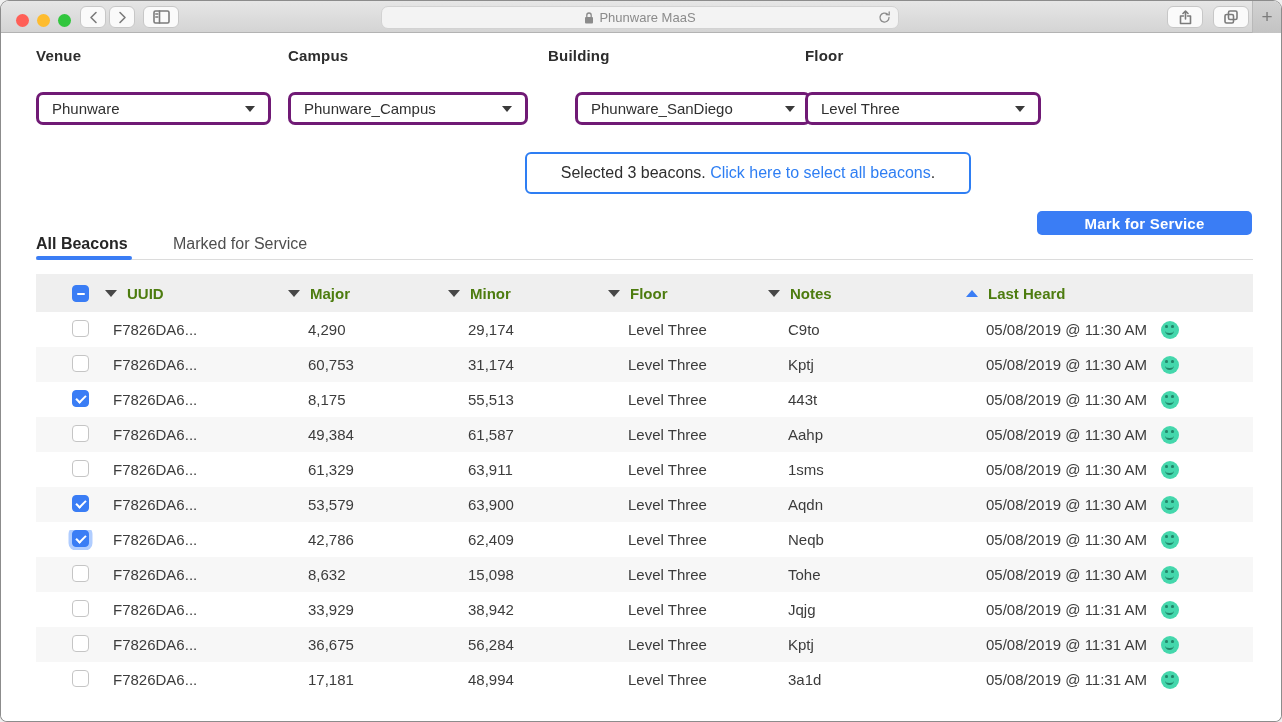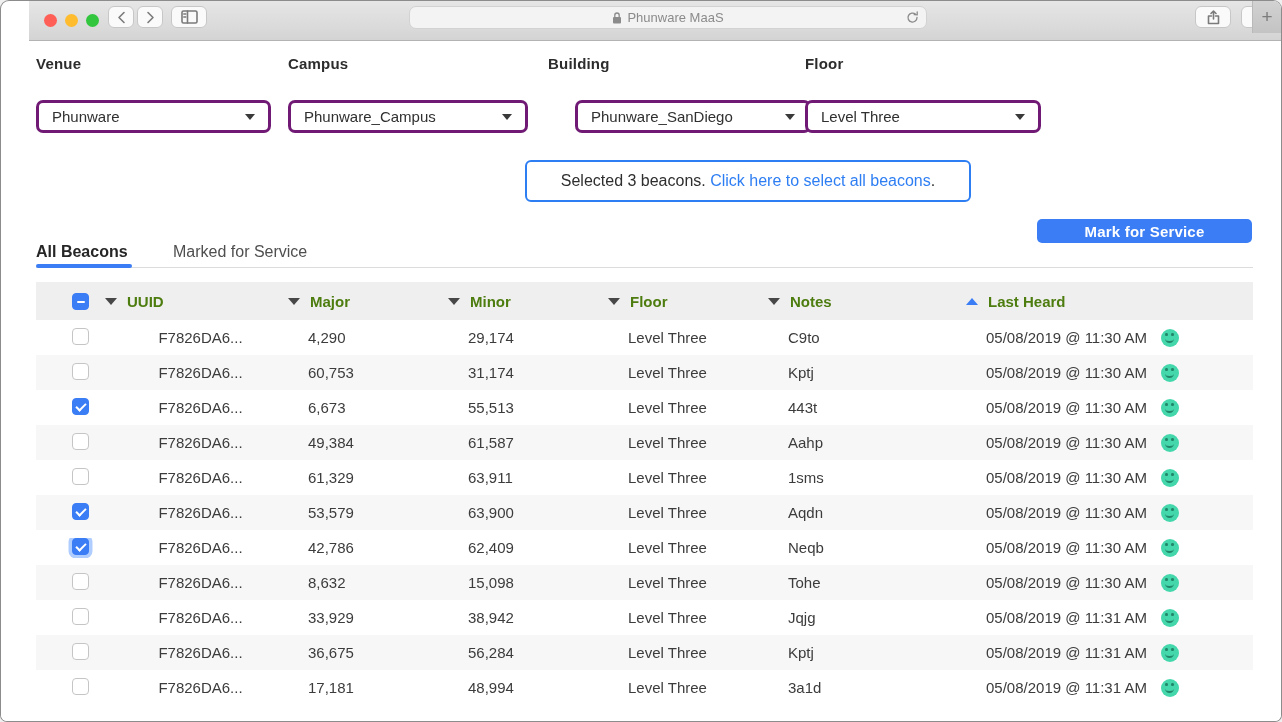--- a/index.html
+++ b/index.html
@@ -8,24 +8,23 @@
 
   .window {
     position:relative; width:1282px; height:722px;
     border:1px solid rgba(0,0,0,0.45);
     border-radius:9px 9px 7px 7px;
     overflow:hidden; background:#fff;
   }
 
   
   .titlebar {
-    position:relative; height:40px;
+    position:relative; height:32px;
     background:linear-gradient(#e6e6e6,#d4d4d4);
     border-bottom:1px solid #b3b3b3;
-    margin-left:28px;
   }
   .traffic { position:absolute; top:13px; width:13px; height:13px; border-radius:50%; }
   .t-close { left:15px; background:#ff5f57; }
   .t-min   { left:36px; background:#febc2e; }
   .t-zoom  { left:57px; background:#32c63e; }
 
   .tb-btn {
     position:absolute; top:5px; height:22px;
     background:#fafafa; border:1px solid #c7c7c7; border-radius:6px;
     display:flex; align-items:center; justify-content:center;
@@ -110,21 +109,21 @@
   .trow  { height:35px; background:#fff; font-size:15px; color:#3c3c3c; }
   .trow.alt { background:#f7f7f7; }
 
   .th { display:flex; align-items:center; gap:10px; cursor:pointer; }
   .caret { width:0; height:0; }
   .caret.down { border-left:6px solid transparent; border-right:6px solid transparent; border-top:7px solid #474747; }
   .caret.up   { border-left:6px solid transparent; border-right:6px solid transparent; border-bottom:7px solid #474747; }
   .caret.active.up   { border-bottom-color:#3a7df5; }
 
   .td { padding-left:20px; white-space:nowrap; overflow:hidden; }
-  .td-uuid { padding-left:8px;text-align:center; }
+  .td-uuid { padding-left:8px; }
   .td-check { padding-left:36px; }
   .th-check { padding-left:36px; }
   .td-last { display:flex; align-items:flex-start; gap:14px; }
 
   .checkbox {
     position:relative; display:inline-block; width:17px; height:17px;
     background:#fff; border:1px solid #c5c5c5; border-radius:4px; cursor:pointer;
   }
   .checkbox.checked, .checkbox.indeterminate { background:#3a7df5; border-color:#3a7df5; }
   .checkbox.checked::after {
@@ -305,21 +304,21 @@
       <span>05/08/2019 @ 11:30 AM</span>
       <span class="smiley"></span>
     </div>
   </div>
 
   <div class="trow">
     <div class="td td-check">
       <span class="checkbox checked"></span>
     </div>
     <div class="td td-uuid">F7826DA6...</div>
-    <div class="td">6,673</div>
+    <div class="td">8,175</div>
     <div class="td">55,513</div>
     <div class="td">Level Three</div>
     <div class="td">443t</div>
     <div class="td td-last">
       <span>05/08/2019 @ 11:30 AM</span>
       <span class="smiley"></span>
     </div>
   </div>
 
   <div class="trow alt">

